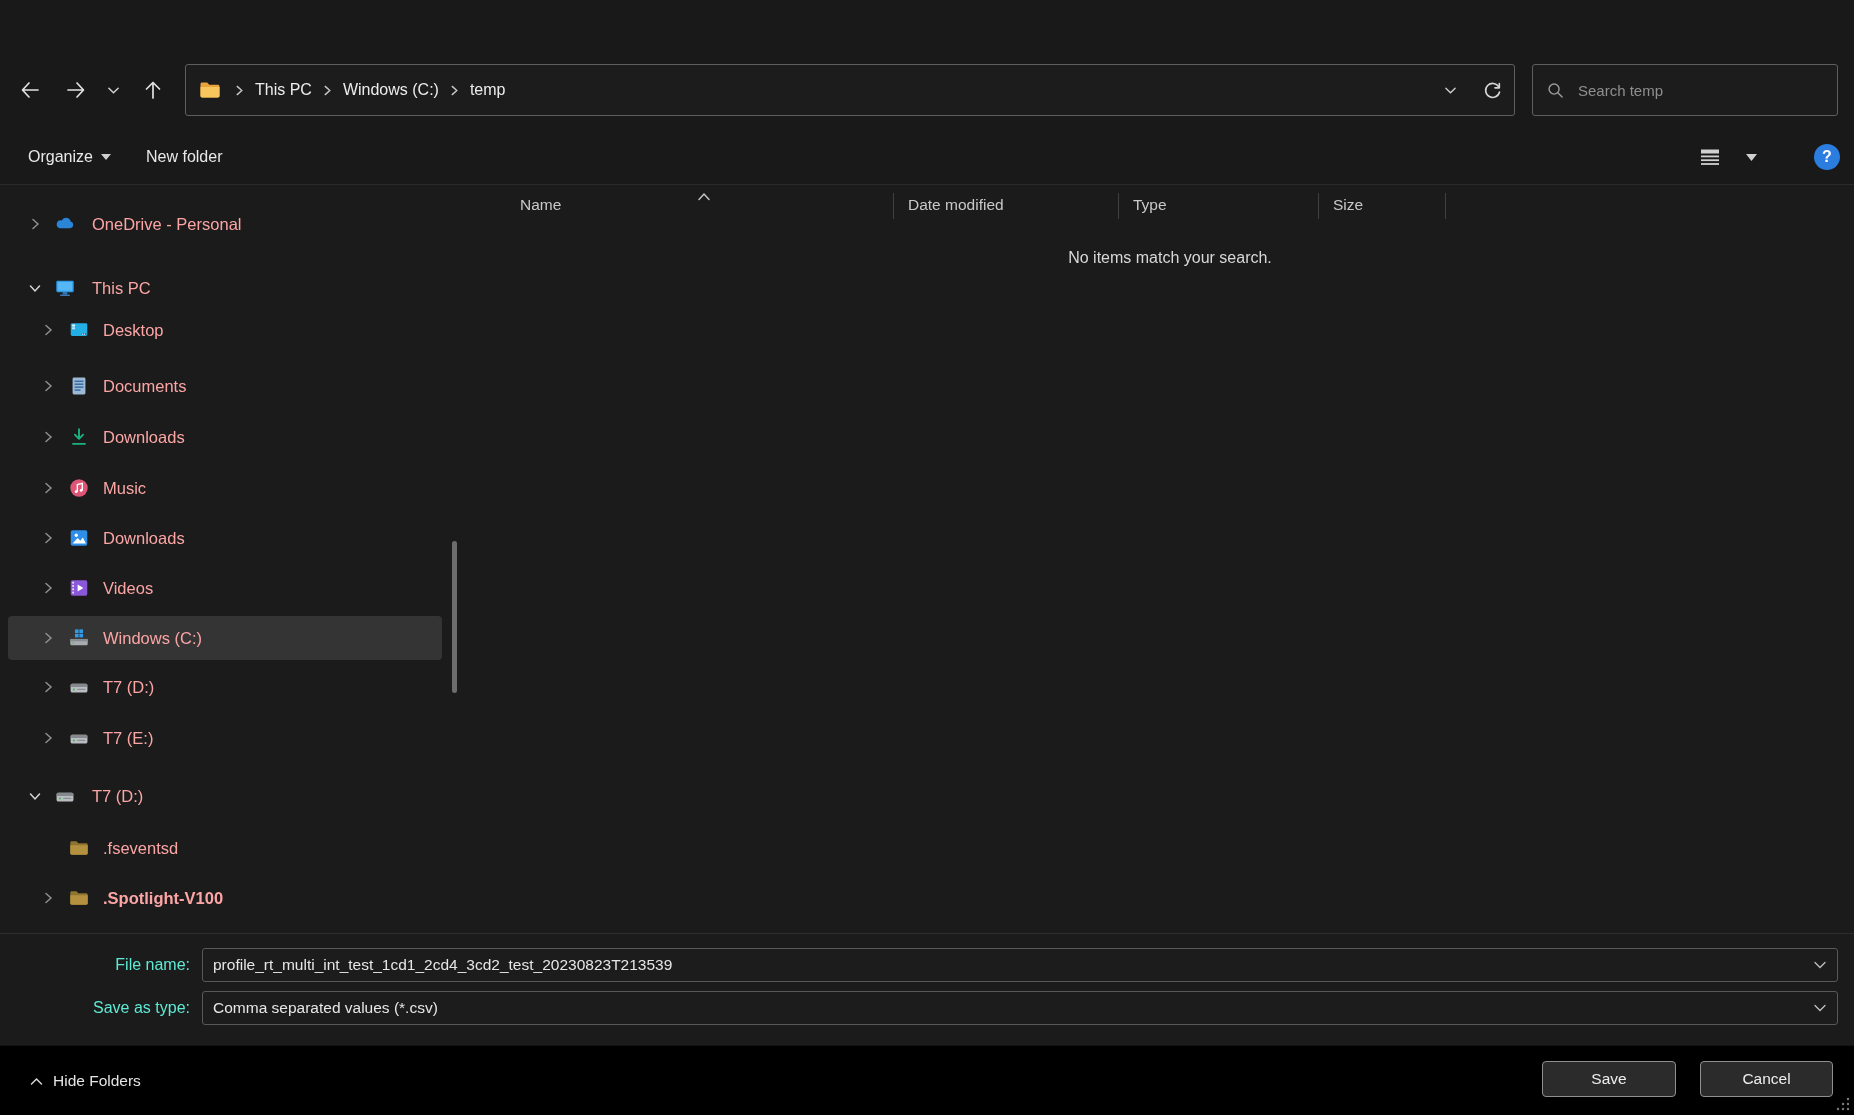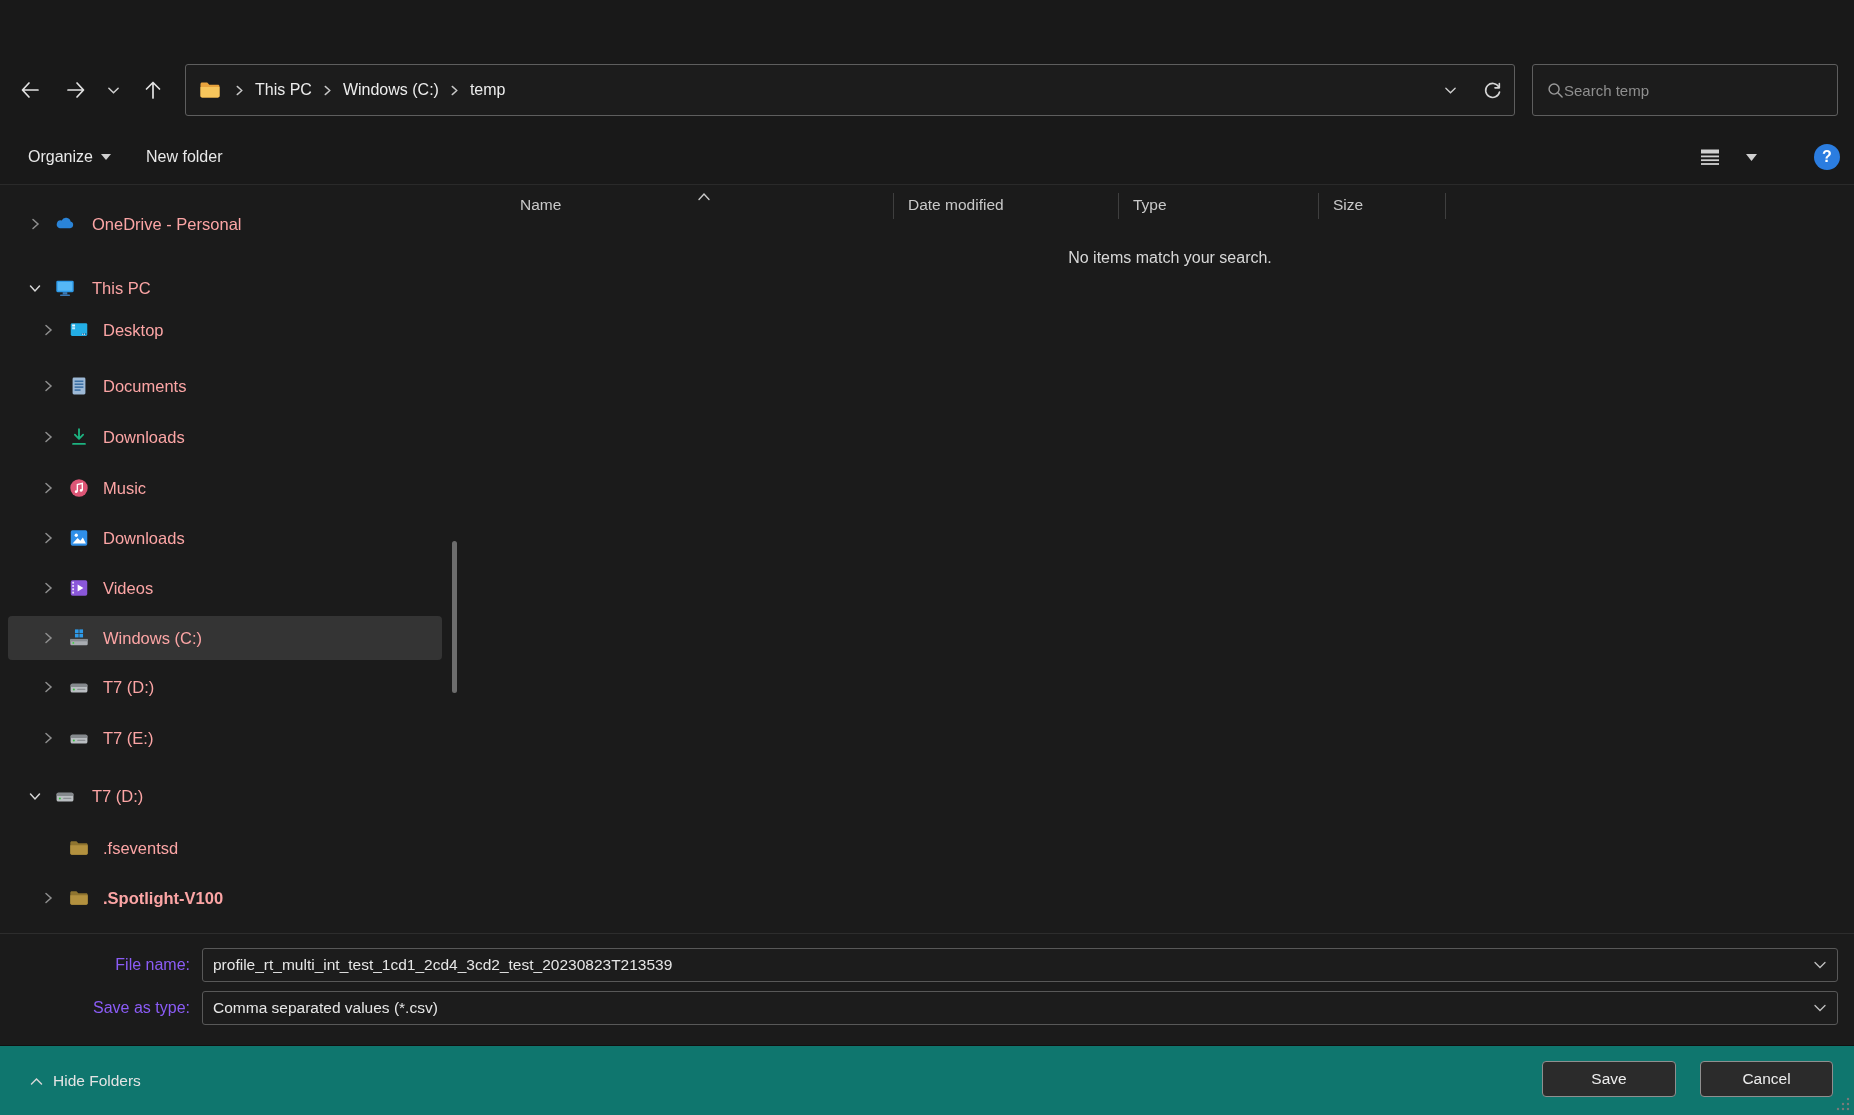--- a/index.html
+++ b/index.html
@@ -16,21 +16,21 @@
      justify-content:center;cursor:pointer;}
 
   
   .navbtn{position:absolute;width:40px;height:40px;top:70px;display:flex;align-items:center;justify-content:center;}
   #addressbar{position:absolute;left:185px;top:64px;width:1330px;height:52px;border:1px solid #5e5e5e;
      border-radius:3px;background:#1c1c1c;box-sizing:border-box;display:flex;align-items:center;}
   .crumb{font-size:16px;color:#ececec;padding:0 4px;white-space:nowrap;}
   .crumb-sep{display:flex;align-items:center;padding:0 6px;}
   #address-right{position:absolute;right:12px;top:0;height:50px;display:flex;align-items:center;gap:26px;}
   #searchbox{position:absolute;left:1532px;top:64px;width:306px;height:52px;border:1px solid #5e5e5e;
-     border-radius:3px;background:#1c1c1c;box-sizing:border-box;display:flex;align-items:center;padding:0 14px;}
+     border-radius:3px;background:#1c1c1c;box-sizing:border-box;display:flex;align-items:center;padding:0 14px;gap:14px;}
   #search-placeholder{font-size:15px;color:#8f8f8f;}
 
   
   #toolbar{position:absolute;left:0;top:130px;width:1854px;height:54px;}
   .tool-item{position:absolute;top:0;height:54px;display:flex;align-items:center;gap:8px;font-size:16px;color:#e8e8e8;cursor:pointer;}
 
   
   #content{position:absolute;left:0;top:184px;width:1854px;height:749px;background:#1b1b1b;border-top:1px solid #2a2a2a;box-sizing:border-box;}
   .side-row{position:absolute;left:8px;width:434px;height:44px;border-radius:4px;cursor:pointer;}
   .side-row.sel{background:#343434;}
@@ -39,29 +39,29 @@
   .side-label{position:absolute;top:0;height:44px;line-height:44px;font-size:16.5px;color:#fca5a5;white-space:nowrap;}
   #side-scrollbar{position:absolute;left:452px;top:356px;width:5px;height:152px;background:#6d6d6d;border-radius:3px;cursor:pointer;}
 
   .col-head{position:absolute;top:4px;height:32px;line-height:32px;font-size:15.5px;color:#c9c9c9;cursor:pointer;}
   .col-sep{position:absolute;top:8px;width:1px;height:26px;background:#3f3f3f;}
   #sort-caret{position:absolute;top:2px;}
   #empty-msg{position:absolute;left:1050px;top:64px;width:240px;text-align:center;font-size:16px;color:#d8d8d8;}
 
   
   #filesection{position:absolute;left:0;top:933px;width:1854px;height:112px;background:#1b1b1b;border-top:1px solid #2d2d2d;box-sizing:border-box;}
-  .field-label{position:absolute;left:0;width:190px;height:34px;line-height:34px;text-align:right;font-size:16px;color:#8b5cf6;}
+  .field-label{position:absolute;left:0;width:190px;height:34px;line-height:34px;text-align:right;font-size:16px;color:#5eead4;}
   .field{position:absolute;left:202px;width:1636px;height:34px;background:#1c1c1c;border:1px solid #585858;
      border-radius:3px;box-sizing:border-box;font-size:15.5px;color:#e6e6e6;line-height:32px;padding:0 30px 0 10px;
      white-space:nowrap;overflow:hidden;cursor:text;}
   .field.select{cursor:pointer;}
   .chev-in-field{position:absolute;right:26px;width:16px;height:34px;display:flex;align-items:center;justify-content:center;}
 
   
-  #footer{position:absolute;left:0;top:1045px;width:1854px;height:70px;background:#0f766e;border-top:1px solid #111;box-sizing:border-box;text-align:right;}
+  #footer{position:absolute;left:0;top:1045px;width:1854px;height:70px;background:#000000;border-top:1px solid #111;box-sizing:border-box;text-align:right;}
   #hide-folders{position:absolute;left:24px;top:17px;height:36px;display:flex;align-items:center;gap:10px;
      font-size:15.5px;color:#e4e4e4;cursor:pointer;padding:0 6px;}
   .dlg-btn{position:absolute;top:15px;height:36px;background:#2b2b2b;border:1px solid #8f8f8f;border-radius:4px;
      color:#eee;font-size:15.5px;display:flex;align-items:center;justify-content:center;cursor:pointer;box-sizing:border-box;}
   #save-btn{left:1542px;width:134px;}
   #cancel-btn{left:1700px;width:133px;}
   #grip{position:absolute;right:4px;bottom:4px;width:14px;height:14px;cursor:nwse-resize;}
 </style>
 </head>
 <body>

